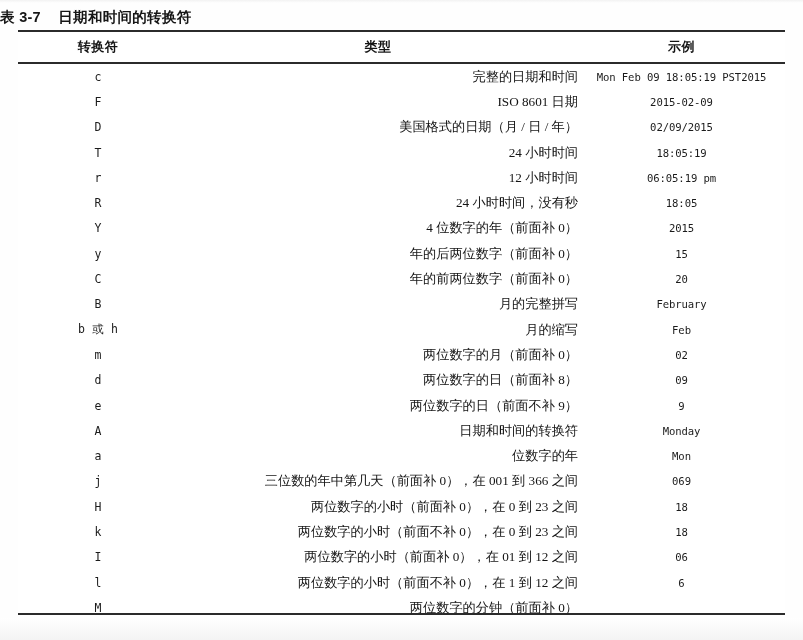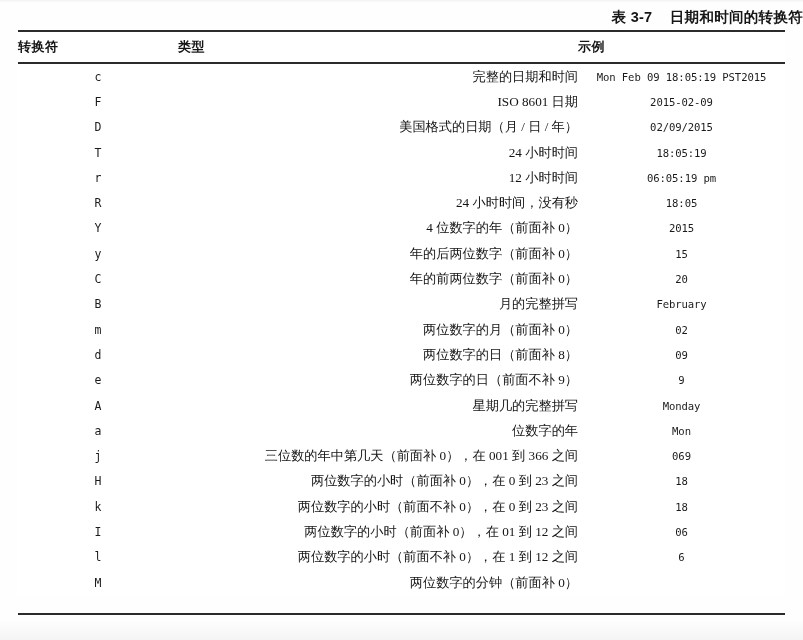--- a/index.html
+++ b/index.html
@@ -19,21 +19,21 @@
   .page {
     position: relative;
     width: 803px;
     height: 640px;
     box-sizing: border-box;
     background: #fefefe;
   }
 
   
   .table-caption {
-    text-align: right;
+    text-align: left;
     font-family: "Liberation Sans", "DejaVu Sans", sans-serif;
     font-weight: bold;
     font-size: 14.5px;
     letter-spacing: 0.3px;
     color: #161616;
     padding-top: 6px;
     height: 22px;
     line-height: 22px;
     white-space: pre;
   }
@@ -51,21 +51,21 @@
     width: 767px;
     table-layout: fixed;
   }
 
   table.conv thead th {
     font-family: "Liberation Sans", "DejaVu Sans", sans-serif;
     font-weight: bold;
     font-size: 13px;
     color: #141414;
     padding: 6px 0 6px 0;
-    text-align: left;
+    text-align: center;
     border-top: 2.2px solid #2b2b2b;
     border-bottom: 2.2px solid #2b2b2b;
     background: #ffffff;
     letter-spacing: 0.5px;
   }
 
   col.c-code  { width: 160px; }
   col.c-type  { width: 400px; }
   col.c-ex    { width: 207px; }
 
@@ -208,37 +208,42 @@
             <td class="cell-code">C</td>
             <td class="cell-type">年的前两位数字（前面补 0）</td>
             <td class="cell-ex">20</td>
           </tr>
           <tr>
             <td class="cell-code">B</td>
             <td class="cell-type">月的完整拼写</td>
             <td class="cell-ex">February</td>
           </tr>
           <tr>
+            <td class="cell-code">b 或 h</td>
+            <td class="cell-type">月的缩写</td>
+            <td class="cell-ex">Feb</td>
+          </tr>
+          <tr>
             <td class="cell-code">m</td>
             <td class="cell-type">两位数字的月（前面补 0）</td>
             <td class="cell-ex">02</td>
           </tr>
           <tr>
             <td class="cell-code">d</td>
             <td class="cell-type">两位数字的日（前面补 8）</td>
             <td class="cell-ex">09</td>
           </tr>
           <tr>
             <td class="cell-code">e</td>
             <td class="cell-type">两位数字的日（前面不补 9）</td>
             <td class="cell-ex">9</td>
           </tr>
           <tr>
             <td class="cell-code">A</td>
-            <td class="cell-type">星期几的完整拼写</td>
+            <td class="cell-type">日期和时间的转换符</td>
             <td class="cell-ex">Monday</td>
           </tr>
           <tr>
             <td class="cell-code">a</td>
             <td class="cell-type">位数字的年</td>
             <td class="cell-ex">Mon</td>
           </tr>
           <tr>
             <td class="cell-code">j</td>
             <td class="cell-type">三位数的年中第几天（前面补 0），在 001 到 366 之间</td>

